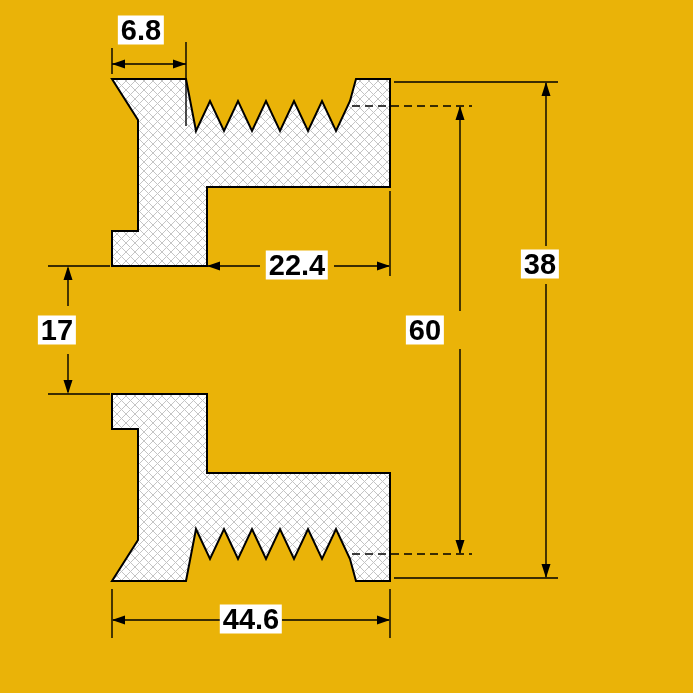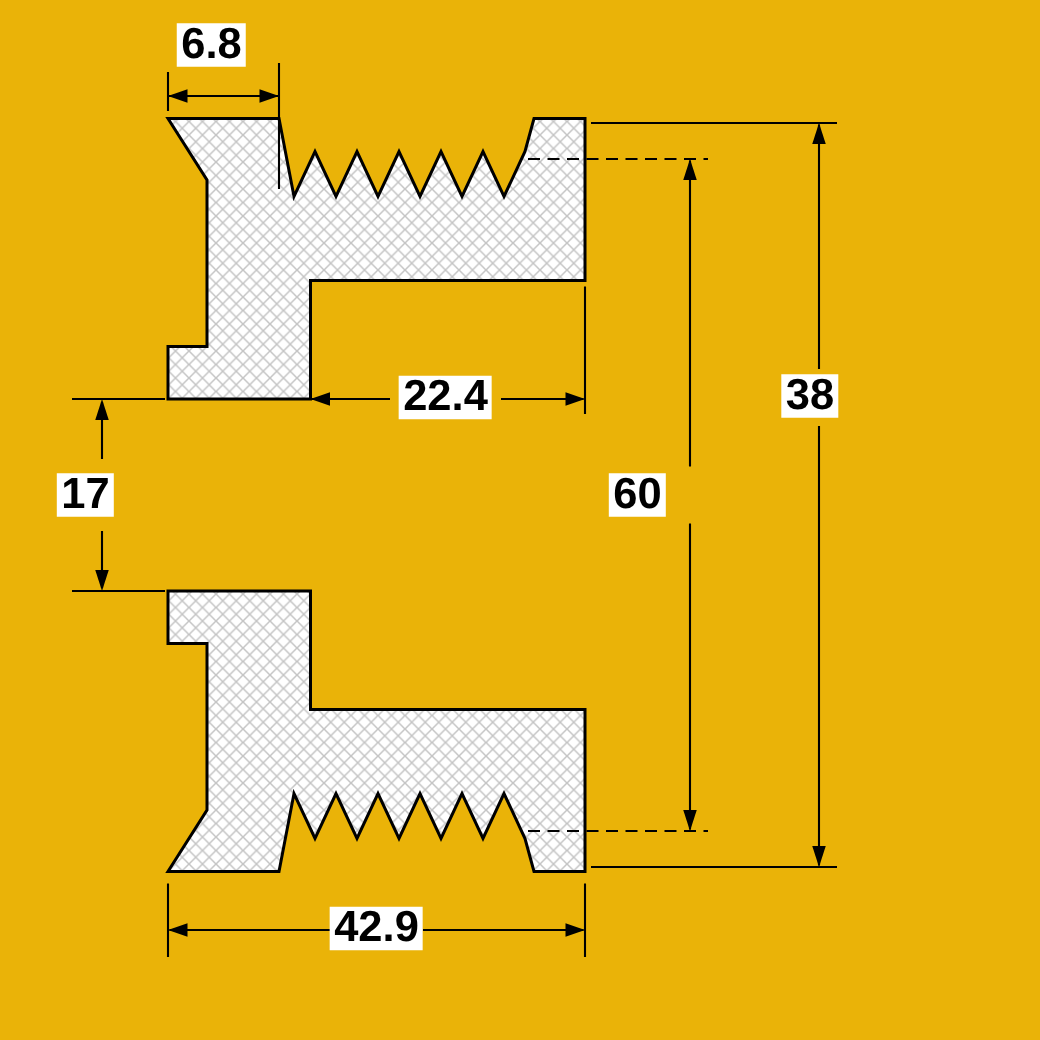--- a/index.html
+++ b/index.html
@@ -101,15 +101,15 @@
   <div class="dim-label" style="left:141px; top:30px;">6.8</div>
 
   <div class="dim-label" style="left:297px; top:265px;">22.4</div>
 
   <div class="dim-label" style="left:57px; top:330px;">17</div>
 
   <div class="dim-label" style="left:425px; top:330px;">60</div>
 
   <div class="dim-label" style="left:540px; top:264px;">38</div>
 
-  <div class="dim-label" style="left:251px; top:619px;">42.9</div>
+  <div class="dim-label" style="left:251px; top:619px;">44.6</div>
 
 </div>
 
 </body></html>

